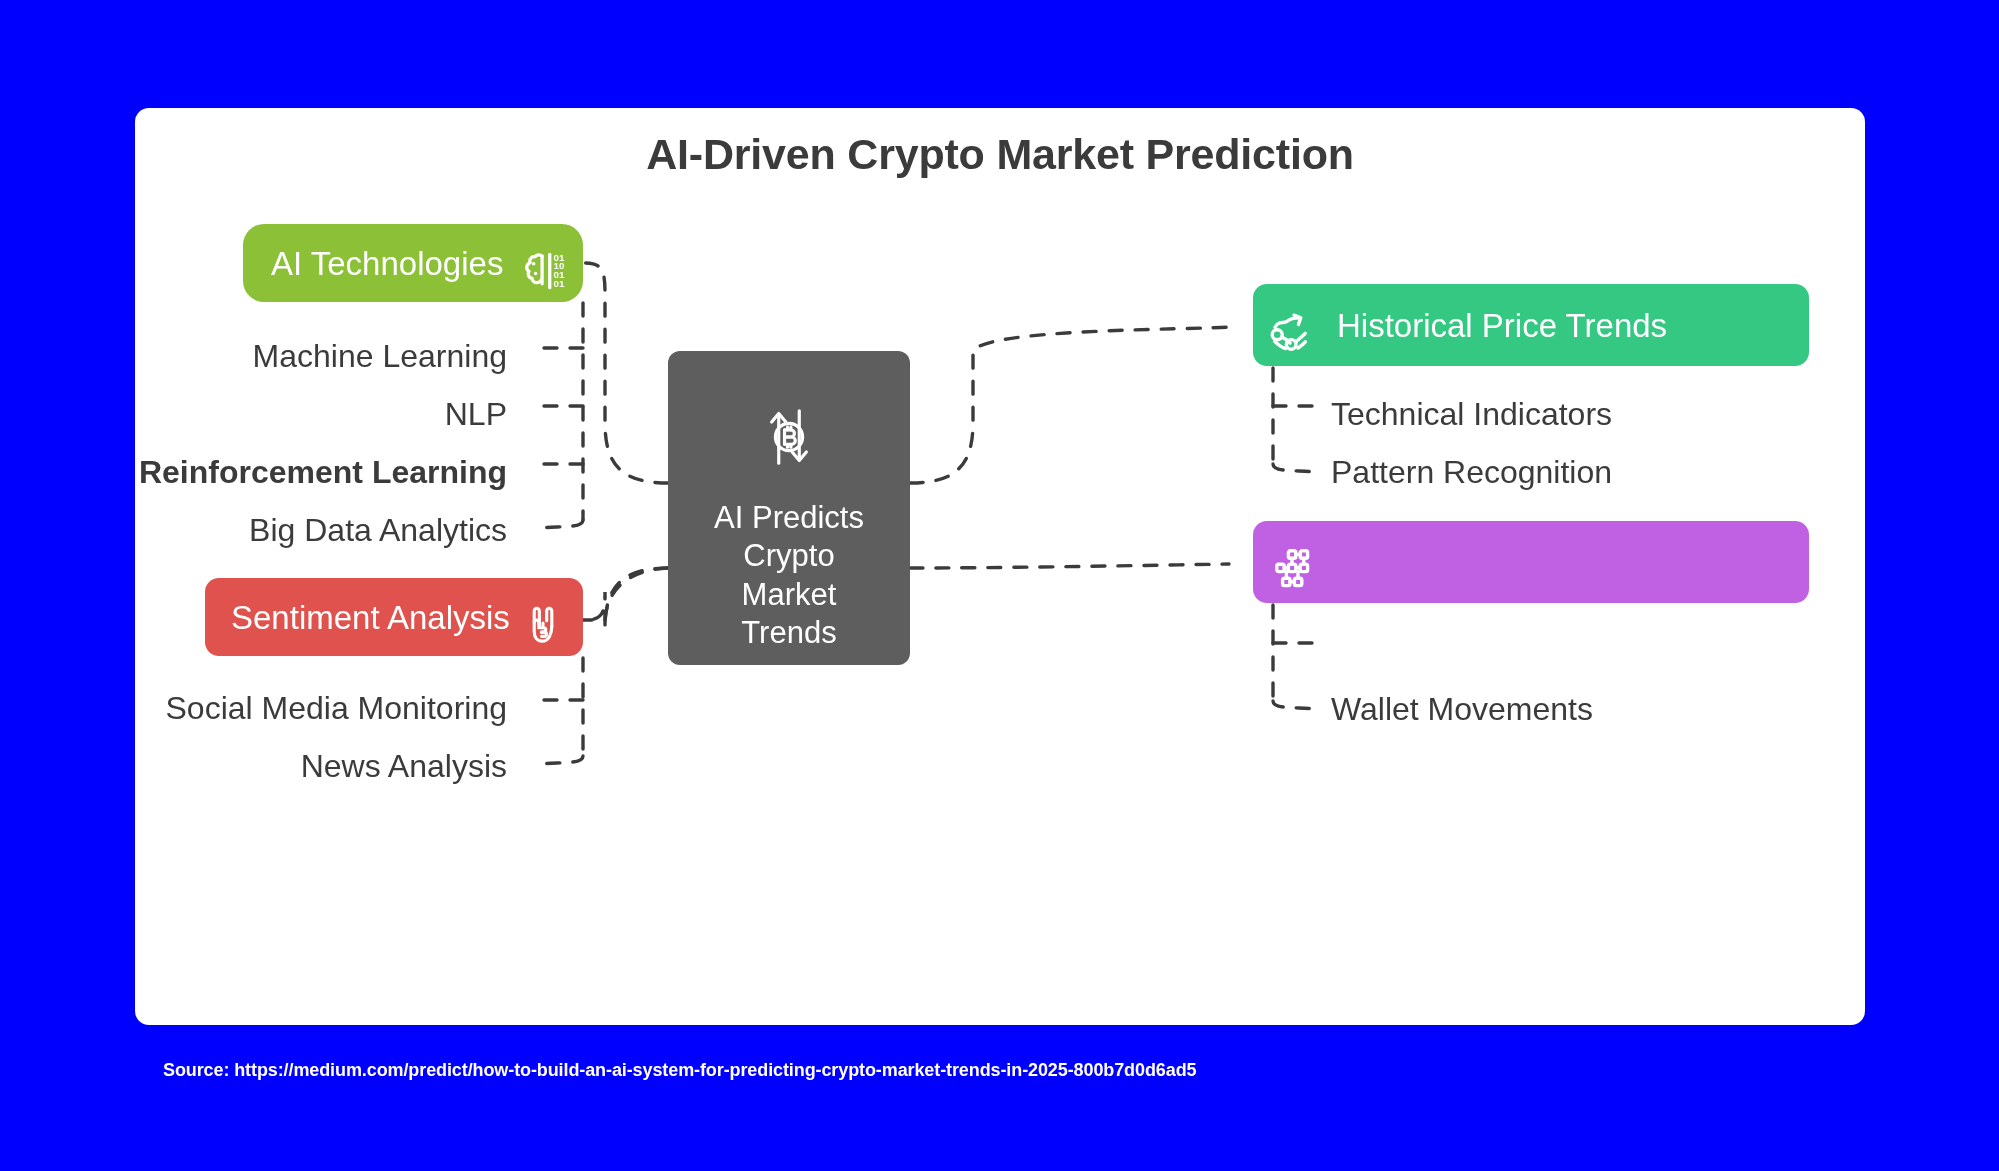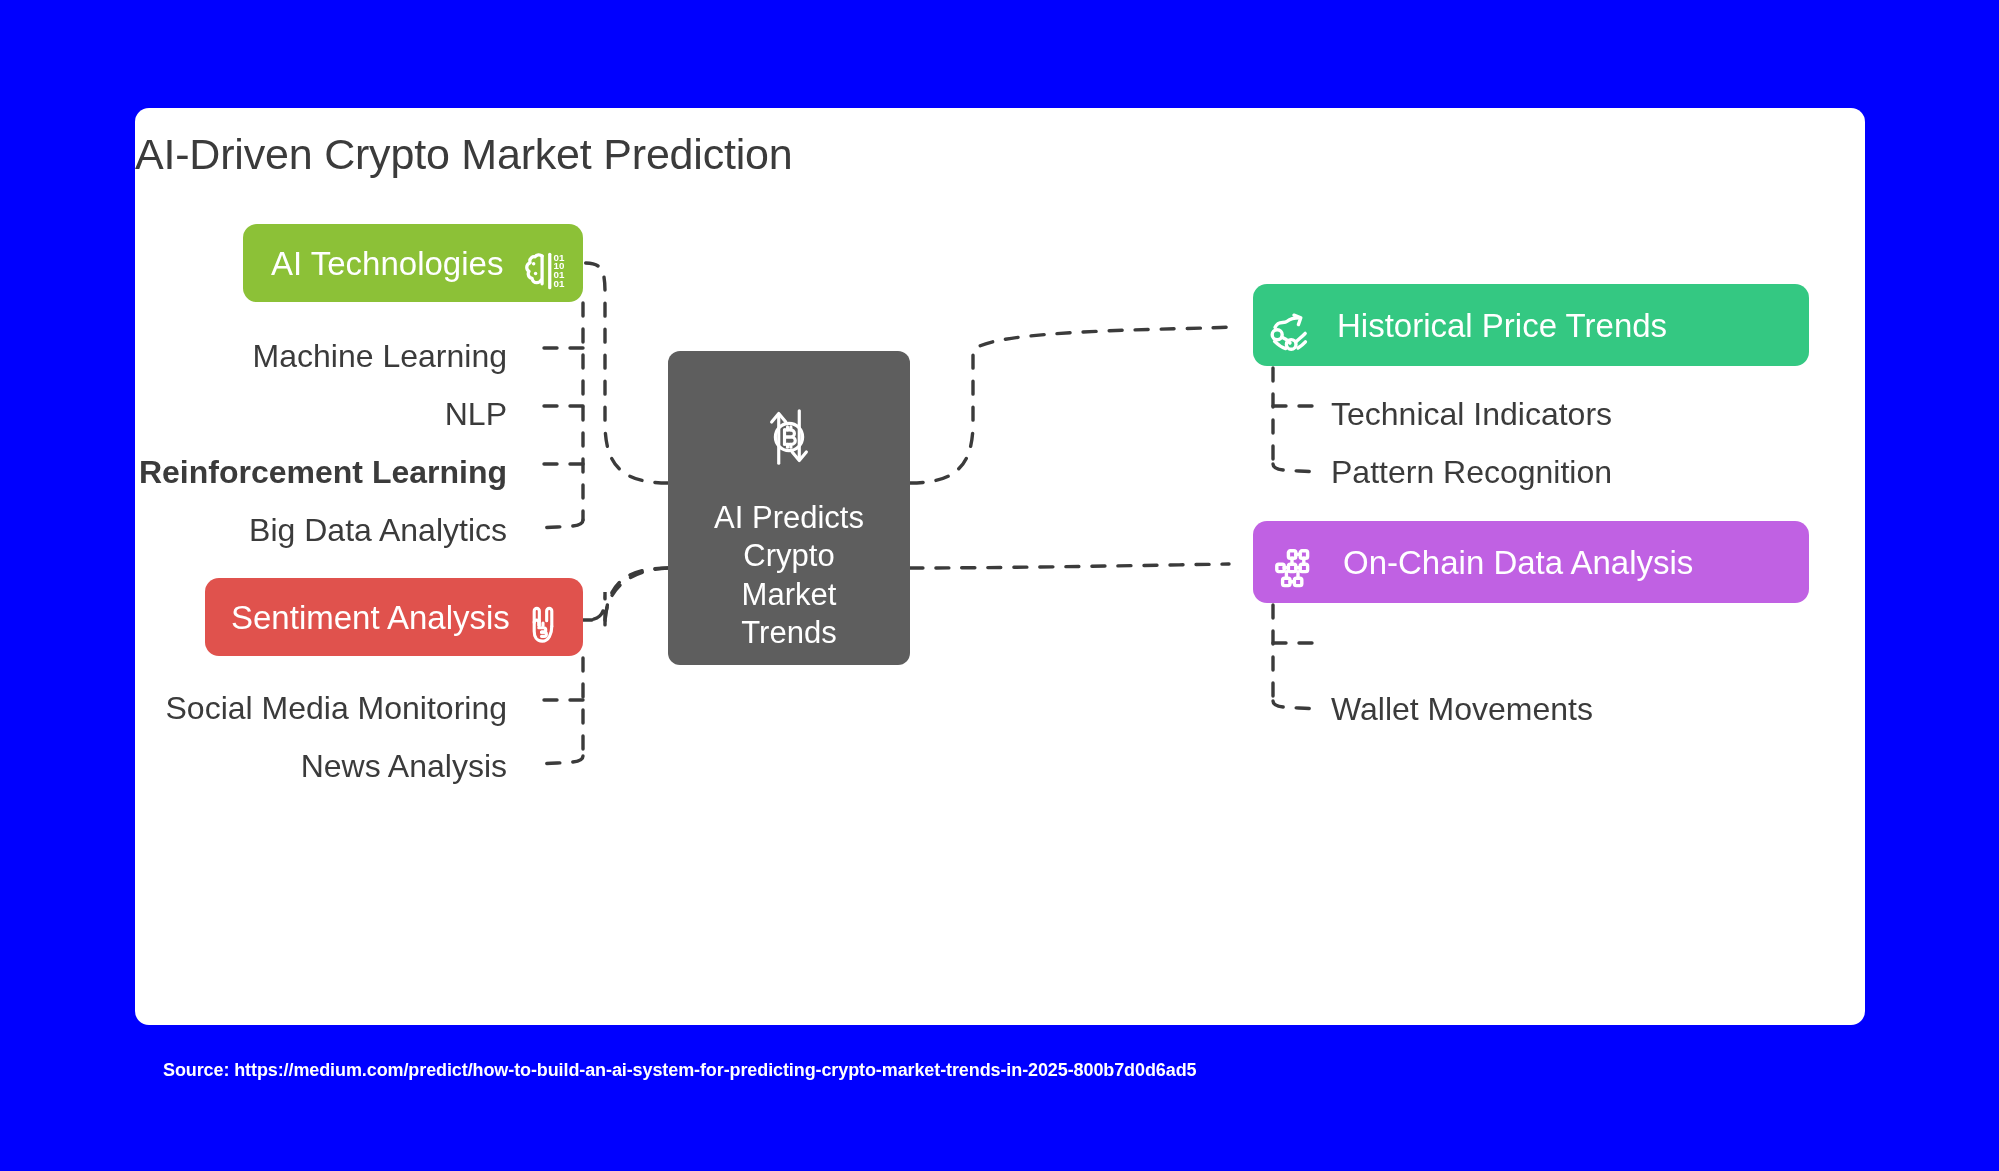--- a/index.html
+++ b/index.html
@@ -20,23 +20,23 @@
     left: 135px; top: 108px;
     width: 1730px; height: 917px;
     background: #ffffff;
     border-radius: 14px;
   }
 
   #diagram-title {
     position: absolute;
     left: 0; top: 22px;
     width: 100%;
-    text-align: left;
+    text-align: center;
     font-size: 43px;
-    font-weight: 400;
+    font-weight: 700;
     color: #3b3b3b;
     letter-spacing: -0.2px;
   }
 
   
   #connectors {
     position: absolute;
     left: 0; top: 0;
     width: 1730px; height: 917px;
     pointer-events: none;
@@ -65,20 +65,21 @@
   }
   .pill .pill-icon svg { display: block; }
 
   
   #pill-ai-technologies {
     left: 108px; top: 116px;
     width: 340px; height: 78px;
     background: #8cc137;
     padding: 0 16px 0 28px;
     justify-content: space-between;
+    border-radius: 21px;
   }
   
   #pill-sentiment-analysis {
     left: 70px; top: 470px;
     width: 378px; height: 78px;
     background: #e0524d;
     padding: 0 18px 0 26px;
     justify-content: space-between;
   }
   
@@ -256,21 +257,20 @@
         <path d="M11.9 4.2h2.2"></path>
         <path d="M6.1 10.9h2.1"></path>
         <path d="M11.9 10.9h2.2"></path>
         <path d="M10 6.1v3"></path>
         <path d="M15.9 6.1v3"></path>
         <path d="M7.2 12.8v3.3"></path>
         <path d="M13 12.8v3.3"></path>
         <path d="M9 17.9h2.2"></path>
       </svg>
     </span>
-    <span class="pill-label">On-Chain Data Analysis</span>
   </div>
 
   <div id="center-node">
     <span class="center-icon">
       <svg width="56" height="76" viewBox="0 0 30 40" fill="none" stroke="#ffffff" stroke-width="1.7" stroke-linecap="round" stroke-linejoin="round">
         <path d="M9.5 34 L 9.5 8"></path>
         <path d="M5.7 12 L 9.5 7.4 L 13.3 12"></path>
         <path d="M20.5 6 L 20.5 32"></path>
         <path d="M16.7 28 L 20.5 32.6 L 24.3 28"></path>
         <circle cx="15" cy="20" r="7.3"></circle>

